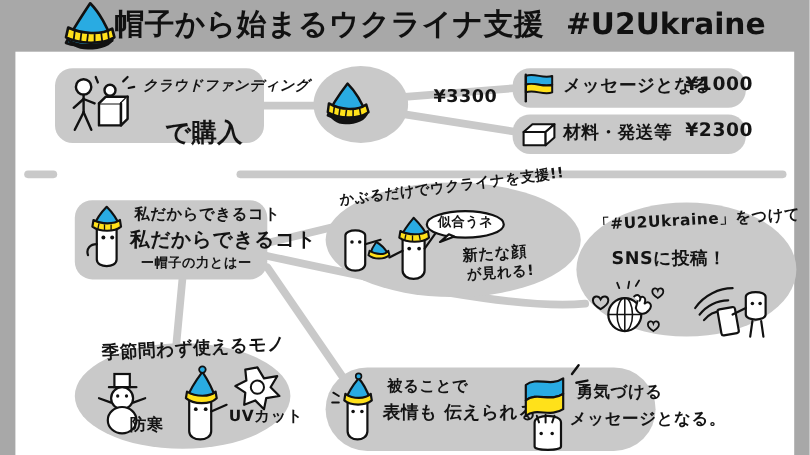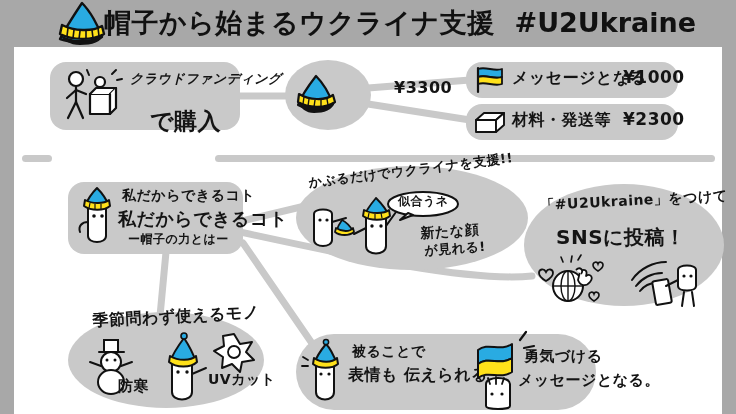--- a/index.html
+++ b/index.html
@@ -220,21 +220,21 @@
       <path d="M60 32 L48 38" stroke="#111" stroke-width="2" fill="none" stroke-linecap="round"></path>
       <path d="M80 30 L90 16" stroke="#111" stroke-width="2" fill="none" stroke-linecap="round"></path>
     </svg>
   </div>
 
   <div class="txt hw" style="left:420px;top:226px;font-size:14px;transform:rotate(-4deg);transform-origin:left top;">新たな顔</div>
   <div class="txt hw" style="left:424px;top:244px;font-size:13px;transform:rotate(-4deg);transform-origin:left top;">が見れる!</div>
 
   <div class="node ellipse" style="left:524px;top:184px;width:200px;height:122px;"></div>
   <div class="txt hw" style="left:540px;top:198px;font-size:14px;transform:rotate(-3deg);transform-origin:left top;">「#U2Ukraine」をつけて</div>
-  <div class="txt hw" style="left:556px;top:226px;font-size:20px;">SNSに投稿！</div>
+  <div class="txt hw" style="left:556px;top:226px;font-size:16px;">SNSに投稿！</div>
 
   <div style="position:absolute;left:536px;top:246px;width:178px;height:60px;">
     <svg width="178" height="60" viewBox="0 0 178 60">
 
       <circle cx="32" cy="40" r="15" fill="#fff" stroke="#111" stroke-width="2"></circle>
       <g stroke="#111" stroke-width="1.4" fill="none">
         <ellipse cx="32" cy="40" rx="7" ry="15"></ellipse>
           <line x1="17" y1="40" x2="47" y2="40"></line>
           <line x1="32" y1="25" x2="32" y2="55"></line>
       </g>

